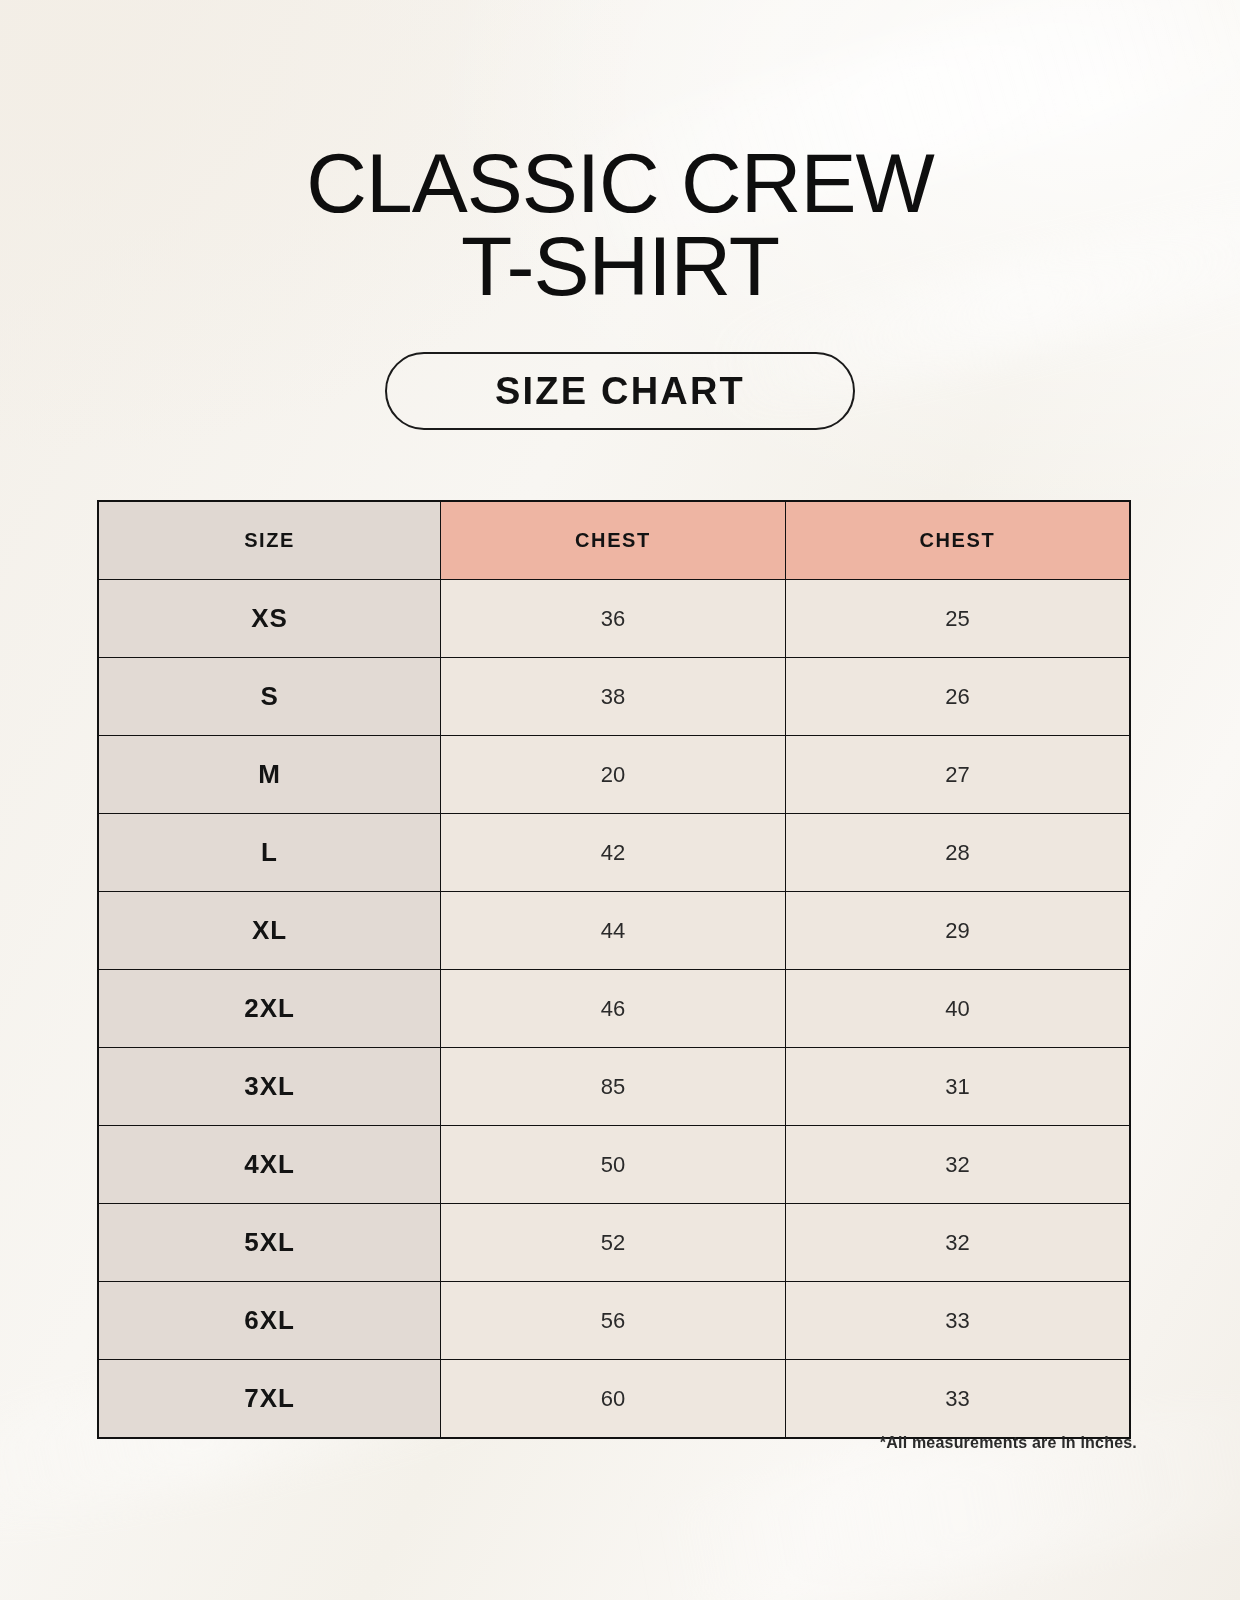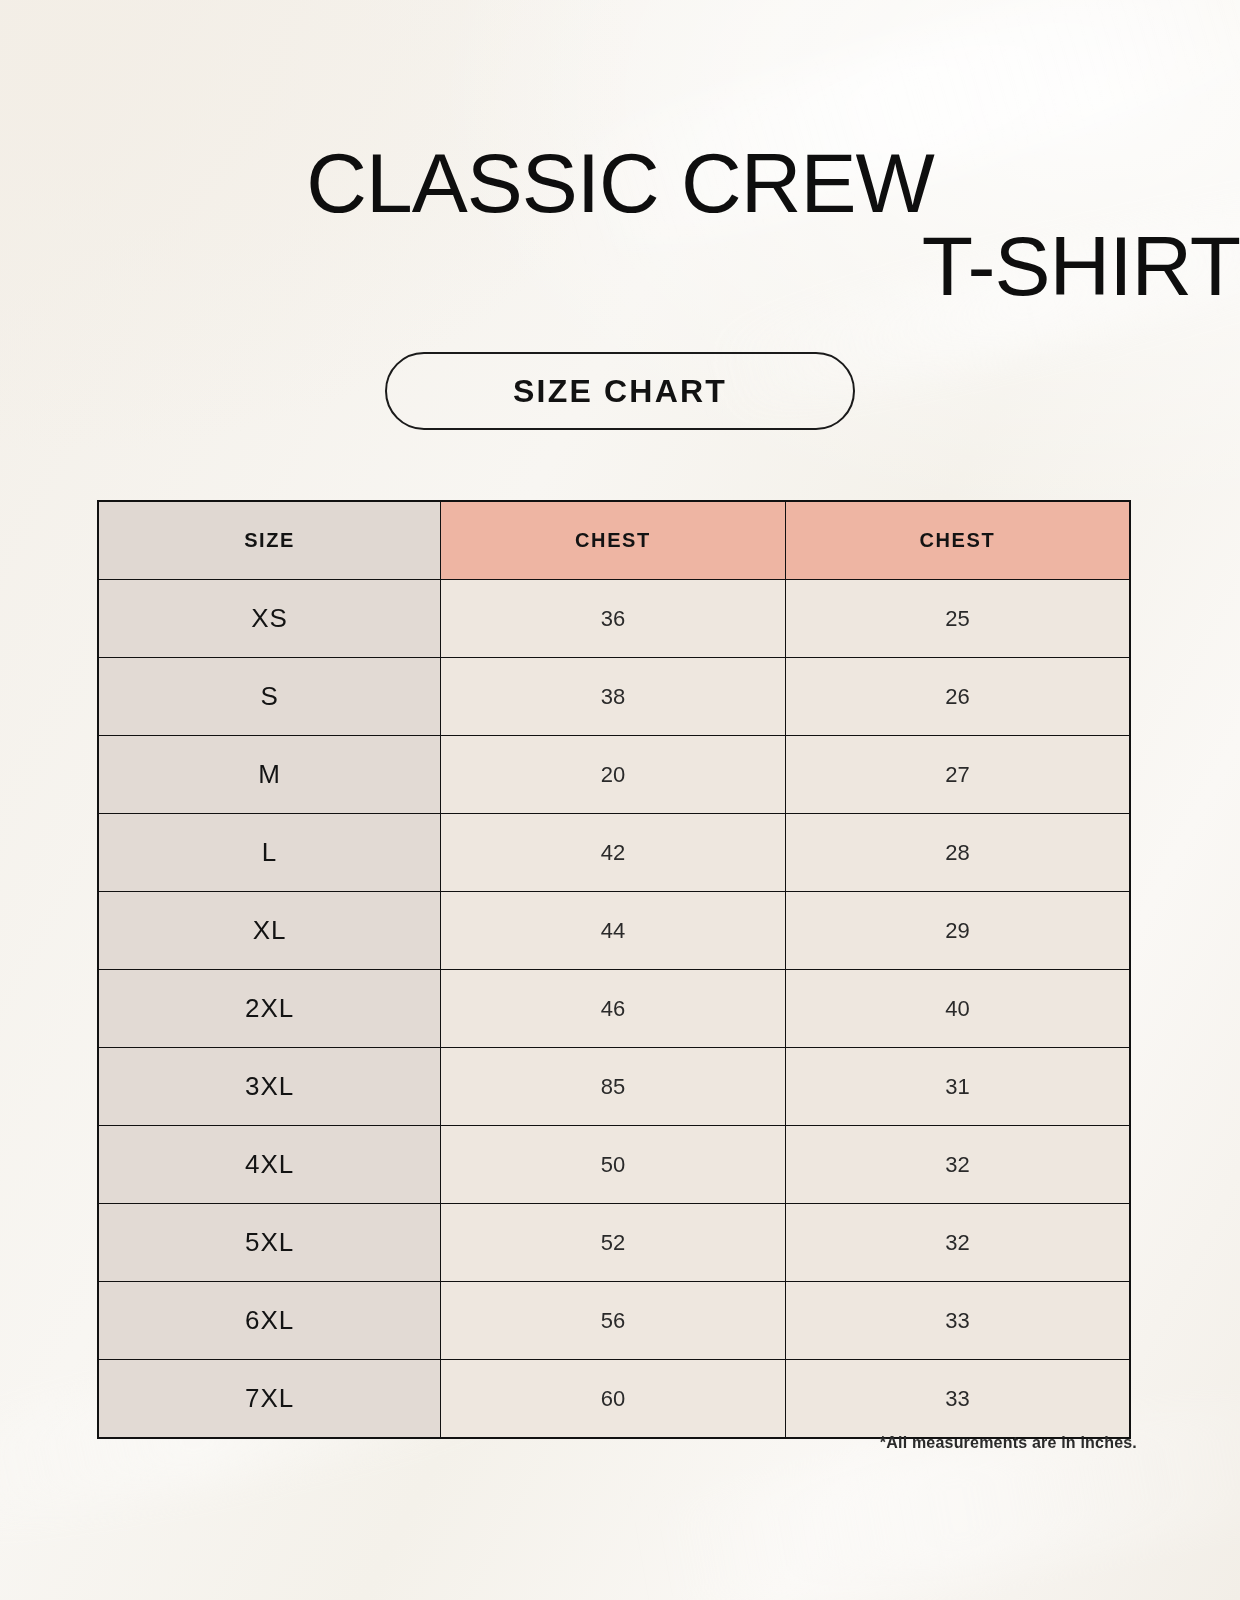--- a/index.html
+++ b/index.html
@@ -49,38 +49,38 @@
     top: 86px;
     left: 0;
     width: 100%;
     text-align: center;
     font-size: 84px;
     line-height: 0.98;
     letter-spacing: -1px;
     font-weight: 400;
     color: #0e0e0e;
   }
-  .title-line2 { display: block; text-align: right; }
+  .title-line2 { display: block; }
 
   .pill {
     position: absolute;
     top: 352px;
     left: 50%;
     transform: translateX(-50%);
     width: 466px;
     height: 74px;
     border: 2px solid #1a1a1a;
     border-radius: 40px;
     display: flex;
     align-items: center;
     justify-content: center;
     background: transparent;
   }
   .pill-label {
-    font-size: 32px;
+    font-size: 38px;
     font-weight: 700;
     letter-spacing: 2.2px;
     color: #121212;
   }
 
   .table-wrap {
     position: absolute;
     top: 500px;
     left: 97px;
     width: 1034px;
@@ -109,21 +109,21 @@
     letter-spacing: 1.6px;
     color: #131313;
   }
   th.head-size   { background: #e0d8d2; }
   th.head-chest  { background: #eeb5a3; }
   th.head-length { background: #eeb5a3; }
 
   tbody td.cell-size {
     background: #e2dad4;
     font-size: 26px;
-    font-weight: 400;
+    font-weight: 700;
     letter-spacing: 1px;
     color: #131313;
   }
   tbody td.cell-val {
     background: #eee7df;
     font-size: 22px;
     font-weight: 400;
     color: #2a2a2a;
   }
 

